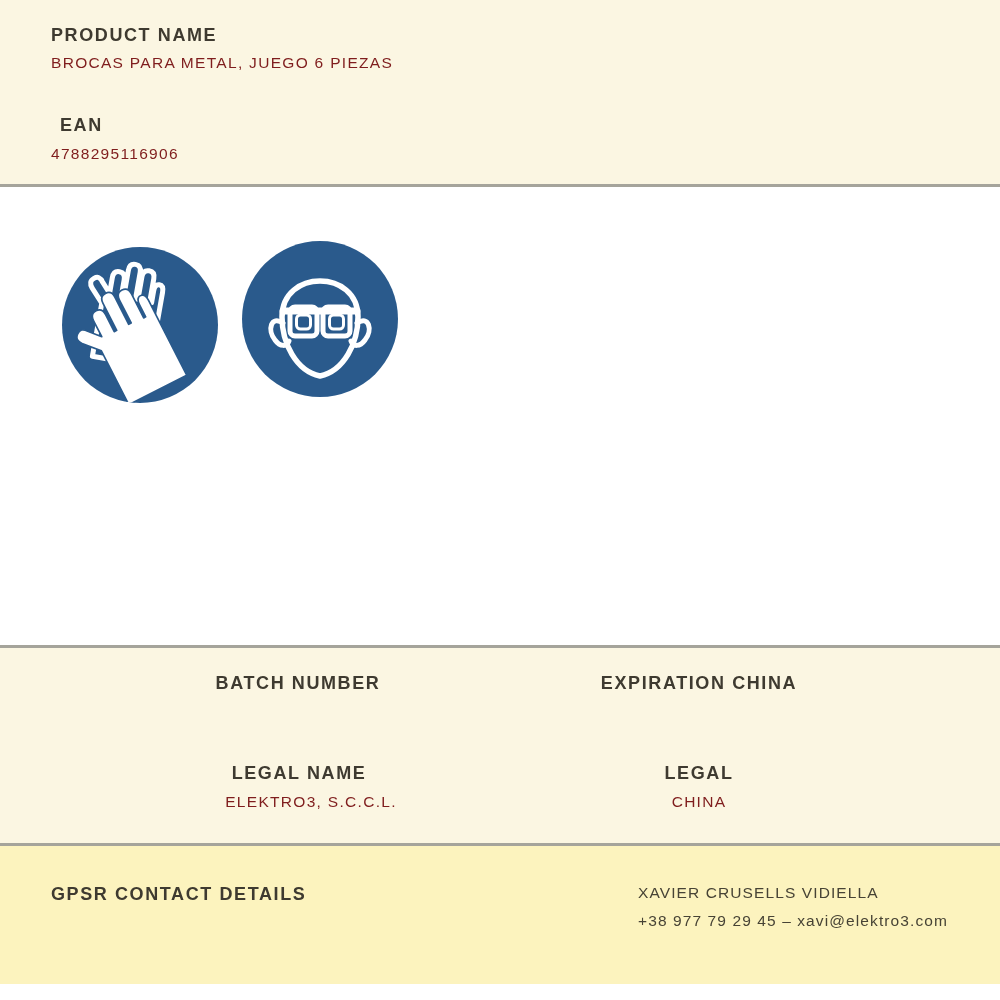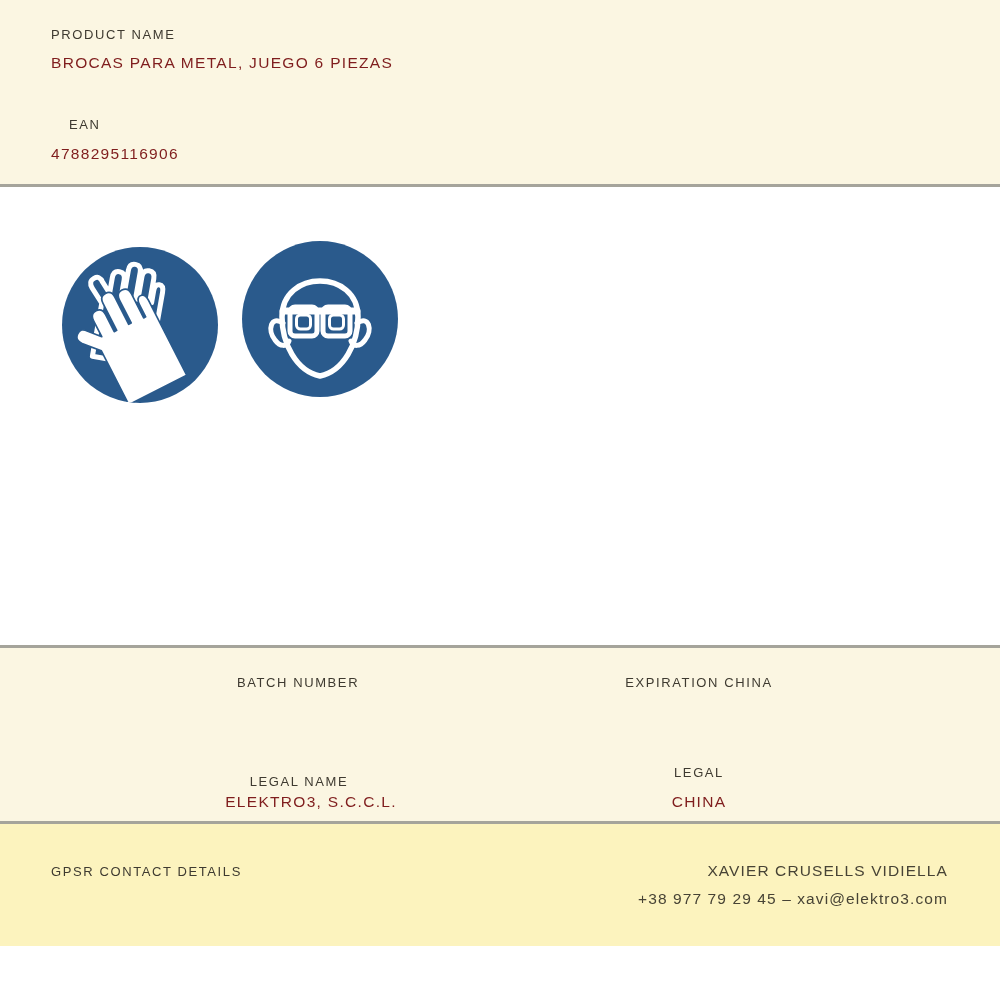--- a/index.html
+++ b/index.html
@@ -9,27 +9,27 @@
     width: 1000px; height: 1000px;
     background: #ffffff;
     overflow: hidden;
     position: relative;
   }
   .page { position: absolute; inset: 0; width: 1000px; height: 1000px; }
 
   .section { position: relative; width: 100%; }
   .sec-top    { background: #FBF6E2; height: 184px; }
   .sec-icons  { background: #FFFFFF; height: 458px; }
-  .sec-mid    { background: #FBF6E2; height: 173px; }
-  .sec-bottom { background: #FCF3BE; height: 122px; }
+  .sec-mid    { background: #FBF6E2; height: 195px; }
+  .sec-bottom { background: #FCF3BE; height: 138px; }
   .divider { height: 3px; background: #A5A49B; width: 100%; }
 
   .field-label {
     position: absolute;
-    font-size: 13px; font-weight: normal;
+    font-size: 18px; font-weight: bold;
     letter-spacing: 1.6px;
     color: #3E3A30;
     line-height: 22px;
     white-space: nowrap;
   }
   .field-value {
     position: absolute;
     font-size: 15.5px; font-weight: normal;
     letter-spacing: 1.3px;
     color: #7f1d1d;
@@ -41,37 +41,37 @@
   .icon-wrap {
     position: absolute;
     width: 156px; height: 156px;
   }
   .icon-gloves { left: 62px; top: 60px; }
   .icon-eyes   { left: 242px; top: 54px; }
 
   .gpsr-right {
     position: absolute;
     top: 33px; right: 52px;
-    text-align: right;
+    text-align: left;
     font-size: 15.5px;
     letter-spacing: 1.1px;
     color: #474335;
     line-height: 28px;
     white-space: nowrap;
   }
 </style>
 </head>
 <body>
 
 <div class="page">
 
   <div class="section sec-top">
     <div class="field-label" style="left:51px; top:24px">PRODUCT NAME</div>
     <div class="field-value" style="left:51px; top:52px">BROCAS PARA METAL, JUEGO 6 PIEZAS</div>
-    <div class="field-label" style="left:69px; top:114px">EAN</div>
+    <div class="field-label" style="left:60px; top:114px">EAN</div>
     <div class="field-value" style="left:51px; top:143px">4788295116906</div>
   </div>
 
   <div class="divider"></div>
 
   <div class="section sec-icons">
 
     <div class="icon-wrap icon-gloves">
       <svg width="156" height="156" viewBox="0 0 156 156">
         <defs>
@@ -108,21 +108,21 @@
   </div>
 
   <div class="divider"></div>
 
   <div class="section sec-mid">
     <div class="field-label centered" style="left:298px; top:24px">BATCH NUMBER</div>
     <div class="field-label centered" style="left:699px; top:24px">EXPIRATION CHINA</div>
     <div class="field-value centered" style="left:298px; top:52px"></div>
     <div class="field-value centered" style="left:699px; top:52px"></div>
 
-    <div class="field-label centered" style="left:299px; top:123px">LEGAL NAME</div>
+    <div class="field-label centered" style="left:299px; top:114px">LEGAL NAME</div>
     <div class="field-label centered" style="left:699px; top:114px">LEGAL</div>
     <div class="field-value centered" style="left:311px; top:143px">ELEKTRO3, S.C.C.L.</div>
     <div class="field-value centered" style="left:699px; top:143px">CHINA</div>
   </div>
 
   <div class="divider"></div>
 
   <div class="section sec-bottom">
     <div class="field-label" style="left:51px; top:37px">GPSR CONTACT DETAILS</div>
     <div class="gpsr-right">

